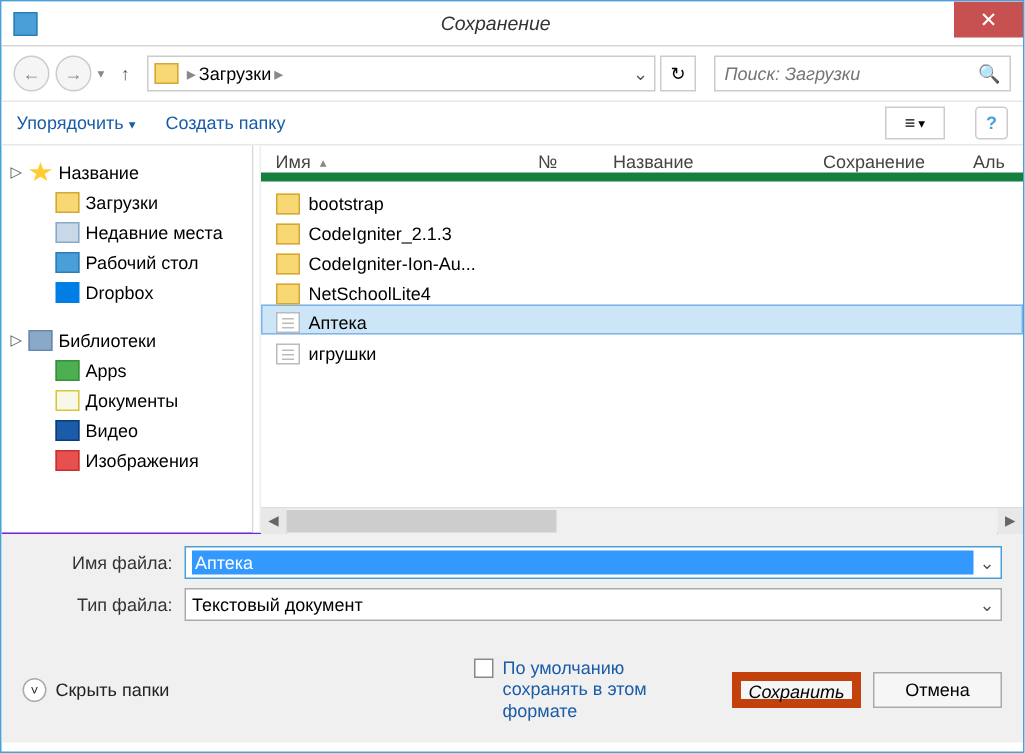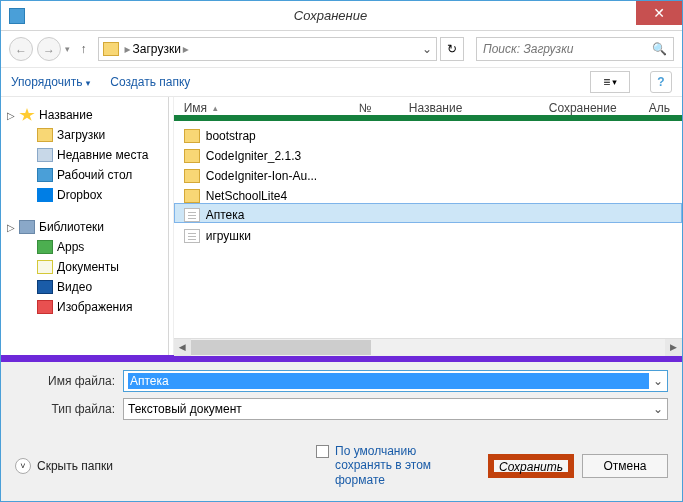--- a/index.html
+++ b/index.html
@@ -60,21 +60,21 @@
 .columns .col.title { width: 140px; }
 .columns .col.perf { width: 100px; }
 .filelist { flex: 1; padding: 2px 0; overflow: hidden; }
 .filerow { height: 20px; display: flex; align-items: flex-end; padding-left: 10px; gap: 6px; }
 .filerow.selected { background: #cde6f7; border: 1px solid #7eb4ea; padding-left: 9px; }
 .hscroll { height: 17px; background: #f0f0f0; border-top: 1px solid #ddd; display: flex; align-items: center; }
 .hscroll .arrow { width: 17px; height: 17px; background: #e8e8e8; display: flex; align-items: center; justify-content: center; color: #666; font-size: 9px; }
 .hscroll .track { flex: 1; height: 17px; background: #f0f0f0; position: relative; }
 .hscroll .thumb { position: absolute; left: 0; width: 180px; height: 15px; top: 1px; background: #cdcdcd; }
 
-.formarea { background: #f0f0f0; border-top: 7px solid #6d28d9; padding: 8px 14px 10px 14px; }
+.formarea { background: #f0f0f0; border-top: 1px solid #6d28d9; padding: 8px 14px 10px 14px; }
 .formrow { display: flex; align-items: center; margin-bottom: 6px; }
 .formrow label { width: 108px; text-align: right; padding-right: 8px; color: #333; }
 .formrow .field { flex: 1; height: 22px; border: 1px solid #aaa; background: #fff; display: flex; align-items: center; padding: 0 4px; }
 .formrow .field.filename { border: 1px solid #4a9fd8; }
 .formrow .field input { border: none; outline: none; flex: 1; background: #3399ff; color: #fff; padding: 1px 2px; }
 .formrow .field .dd { color: #555; margin-left: 4px; }
 
 .footer { background: #f0f0f0; padding: 8px 14px 14px 14px; display: flex; align-items: center; }
 .hide-folders { display: flex; align-items: center; gap: 6px; color: #222; }
 .hide-folders .chevup { width: 16px; height: 16px; border: 1px solid #aaa; border-radius: 50%; display: flex; align-items: center; justify-content: center; font-size: 9px; background: #fff; }

